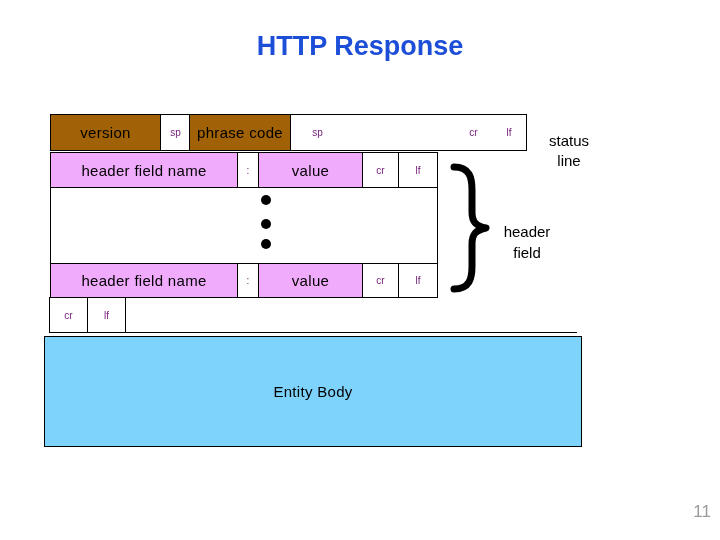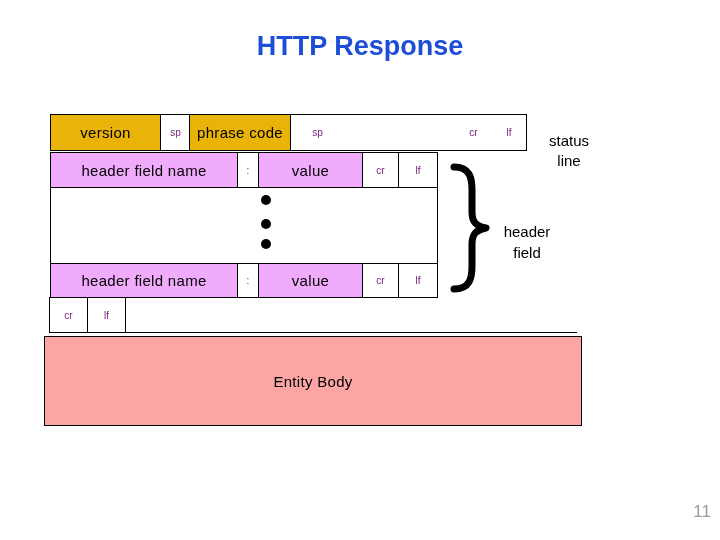--- a/index.html
+++ b/index.html
@@ -13,41 +13,41 @@
   }
   .row {
     position:absolute; background:#ffffff; border:1px solid #000; box-sizing:border-box;
   }
   .gbox, .mbox {
     position:absolute; top:-1px; height:calc(100% + 2px);
     border:1px solid #000; box-sizing:border-box;
     display:flex; align-items:center; justify-content:center;
     font-size:15px; color:#000; letter-spacing:0.3px;
   }
-  .gbox { background:#eab308; }
+  .gbox { background:#a16207; }
   .mbox { background:#f0abfc; }
   .tcell {
     position:absolute; top:0; height:100%;
     display:flex; align-items:center; justify-content:center;
     font-size:10px; color:#701a75; box-sizing:border-box;
   }
   .sep { border-right:1px solid #000; }
   .dots-box {
     position:absolute; left:50px; top:188px; width:388px; height:75px;
     border-left:1px solid #000; border-right:1px solid #000; box-sizing:border-box;
     background:#fff;
   }
   .dot { position:absolute; width:10px; height:10px; border-radius:50%; background:#000; left:210px; }
   .side-label {
     position:absolute; font-size:15px; line-height:20px; text-align:center; color:#000;margin-top:20px;
   }
   .hline { position:absolute; height:0; border-top:1px solid #000; }
   .entity {
-    position:absolute; left:44px; top:336px; width:538px; height:90px;
-    background:#fca5a5; border:1px solid #000; box-sizing:border-box;
+    position:absolute; left:44px; top:336px; width:538px; height:111px;
+    background:#7dd3fc; border:1px solid #000; box-sizing:border-box;
     display:flex; align-items:center; justify-content:center; font-size:15px; letter-spacing:0.3px;
   }
   .brace { position:absolute; left:449px; top:162px; }
   .pagenum {
     position:absolute; right:9px; top:502px; font-size:17px; color:#9a9a9a;
   }
 </style>
 </head>
 <body>
 

